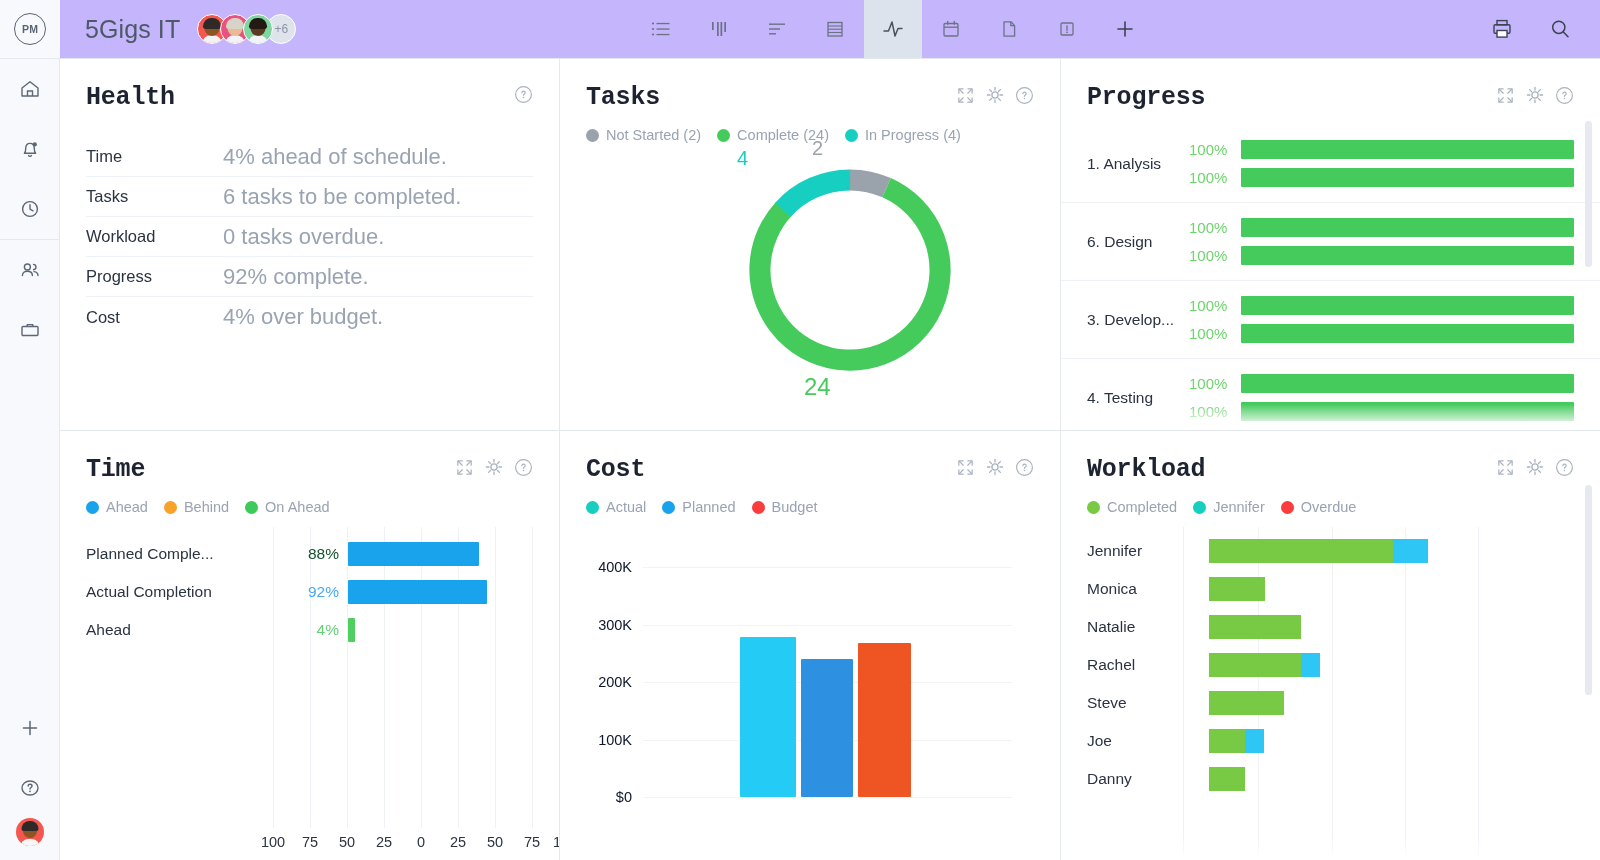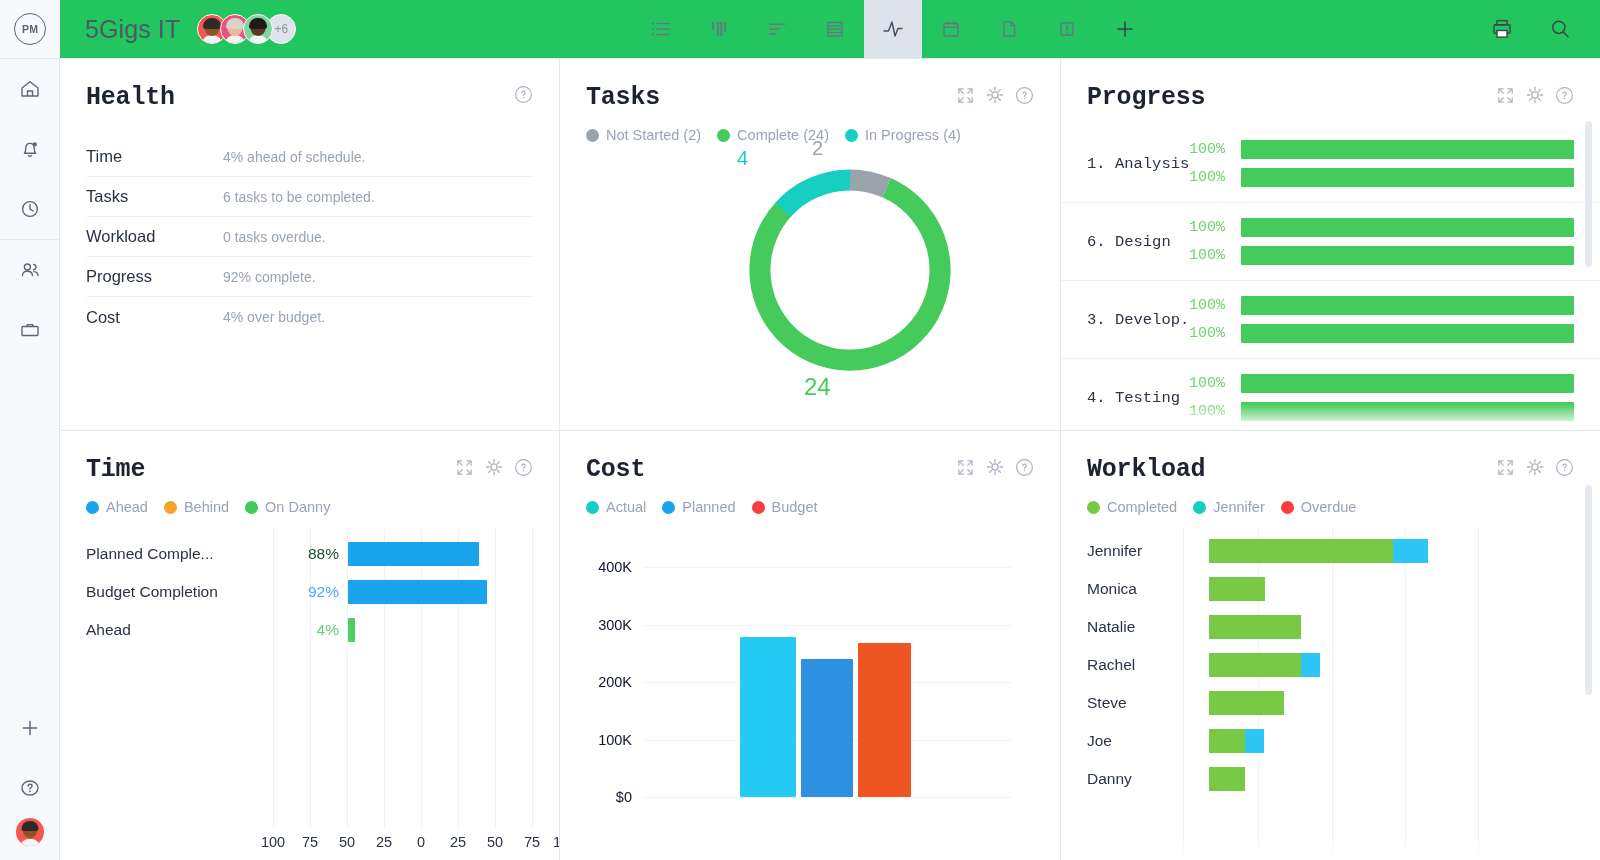--- a/index.html
+++ b/index.html
@@ -10,21 +10,21 @@
     overflow: hidden;
     -webkit-font-smoothing: antialiased;
   }
   .app { position: relative; width: 1600px; height: 860px; display: flex; flex-direction: column; }
 
   
   .topbar {
     height: 59px; min-height: 59px;
     display: flex; align-items: center;
     border-bottom: 1px solid #e4e8ef;
-    background: #22c55e;
+    background: #c4b5fd;
     position: relative; z-index: 5;
   }
   .logo-cell {
     width: 60px; min-width: 60px; height: 58px;
     display: flex; align-items: center; justify-content: center;
     background: #f7f9fc;
   }
   .logo-circle {
     width: 32px; height: 32px; border-radius: 50%;
     border: 1.6px solid #5a6472;
@@ -96,33 +96,33 @@
   .p-head { display: flex; align-items: flex-start; padding: 26px 26px 0 26px; }
   .p-title { font-size: 25px; color: #1d2330; font-weight: 700; letter-spacing: -.2px; line-height: 1; font-family: Liberation Mono, monospace; }
   .p-actions { margin-left: auto; display: flex; align-items: center; gap: 10px; color: #aab2c0; }
   .p-act { cursor: pointer; display: flex; align-items:center; }
 
   
   .health-tbl { margin: 27px 26px 0 26px; }
   .h-row { display: flex; align-items: center; height: 40px; border-bottom: 1px solid #eef1f6; }
   .h-row:last-child { border-bottom: none; }
   .h-key { width: 137px; font-size: 16.5px; color: #2b3342; }
-  .h-val { font-size: 14px; color: #9aa3b2; }
+  .h-val { font-size: 22px; color: #9aa3b2; }
 
   
   .legend { display: flex; align-items: center; gap: 16px; padding: 17px 26px 0 26px; flex-wrap: nowrap; }
   .lg { display: flex; align-items: center; gap: 7px; font-size: 14.5px; color: #9aa3b2; white-space: nowrap; }
   .lg .dot { width: 13px; height: 13px; border-radius: 50%; flex: none; }
 
   
   .donut-wrap { position: relative; width: 100%; height: 250px; margin-top: 4px; }
   .donut-num { position: absolute; font-size: 20px; font-weight: 400; }
 
   
-  .prog-scroll { position: absolute; left: 0; right: 0; top: 66px; bottom: 0; overflow: hidden; font-family: Liberation Mono, monospace; }
+  .prog-scroll { position: absolute; left: 0; right: 0; top: 66px; bottom: 0; overflow: hidden; }
   .prog-row { display: flex; align-items: center; padding: 0 26px; border-bottom: 1px solid #eef1f6; height: 78px; }
   .prog-name { width: 102px; font-size: 15.5px; color: #2b3342; flex: none; white-space: nowrap; overflow: hidden; }
   .prog-bars { flex: 1; display: flex; flex-direction: column; gap: 9px; }
   .pb-line { display: flex; align-items: center; gap: 10px; }
   .pb-pct { width: 42px; font-size: 15px; color: #6ed46e; flex: none; }
   .pb-track { flex: 1; height: 19px; border-radius: 1px; background: transparent; }
   .pb-fill { height: 19px; background: #45cb5c; border-radius: 1px; }
   .fade-mask {
     position: absolute; left: 0; right: 0; bottom: 0; height: 26px;
     background: linear-gradient(to bottom, rgba(255,255,255,0), #fff 88%);
@@ -586,42 +586,42 @@
           <div class="lg">
             <span class="dot" style="background:#1aa3ed"></span>
             <span>Ahead</span>
           </div>
           <div class="lg">
             <span class="dot" style="background:#f7a228"></span>
             <span>Behind</span>
           </div>
           <div class="lg">
             <span class="dot" style="background:#3fc95a"></span>
-            <span>On Danny</span>
+            <span>On Ahead</span>
           </div>
         </div>
 
         <div class="tchart">
           <div class="t-grid" style="left:213px"></div>
           <div class="t-grid" style="left:250px"></div>
           <div class="t-grid" style="left:287px"></div>
           <div class="t-grid" style="left:324px"></div>
           <div class="t-grid" style="left:361px"></div>
           <div class="t-grid" style="left:398px"></div>
           <div class="t-grid" style="left:435px"></div>
           <div class="t-grid" style="left:472px"></div>
           <div class="t-grid" style="left:499px"></div>
 
           <div class="t-row" style="top:14px;">
             <div class="t-label">Planned Comple...</div>
             <div class="t-pct" style="color:#14532d">88%</div>
             <div class="t-bar" style="width:131px;background:#1aa3ed"></div>
           </div>
           <div class="t-row" style="top:52px;">
-            <div class="t-label">Budget Completion</div>
+            <div class="t-label">Actual Completion</div>
             <div class="t-pct" style="color:#4aa9ef">92%</div>
             <div class="t-bar" style="width:139px;background:#1aa3ed"></div>
           </div>
           <div class="t-row" style="top:90px;">
             <div class="t-label">Ahead</div>
             <div class="t-pct" style="color:#66cf73">4%</div>
             <div class="t-bar" style="width:7px;background:#4ecf60"></div>
           </div>
 
           <div class="t-ticks">

